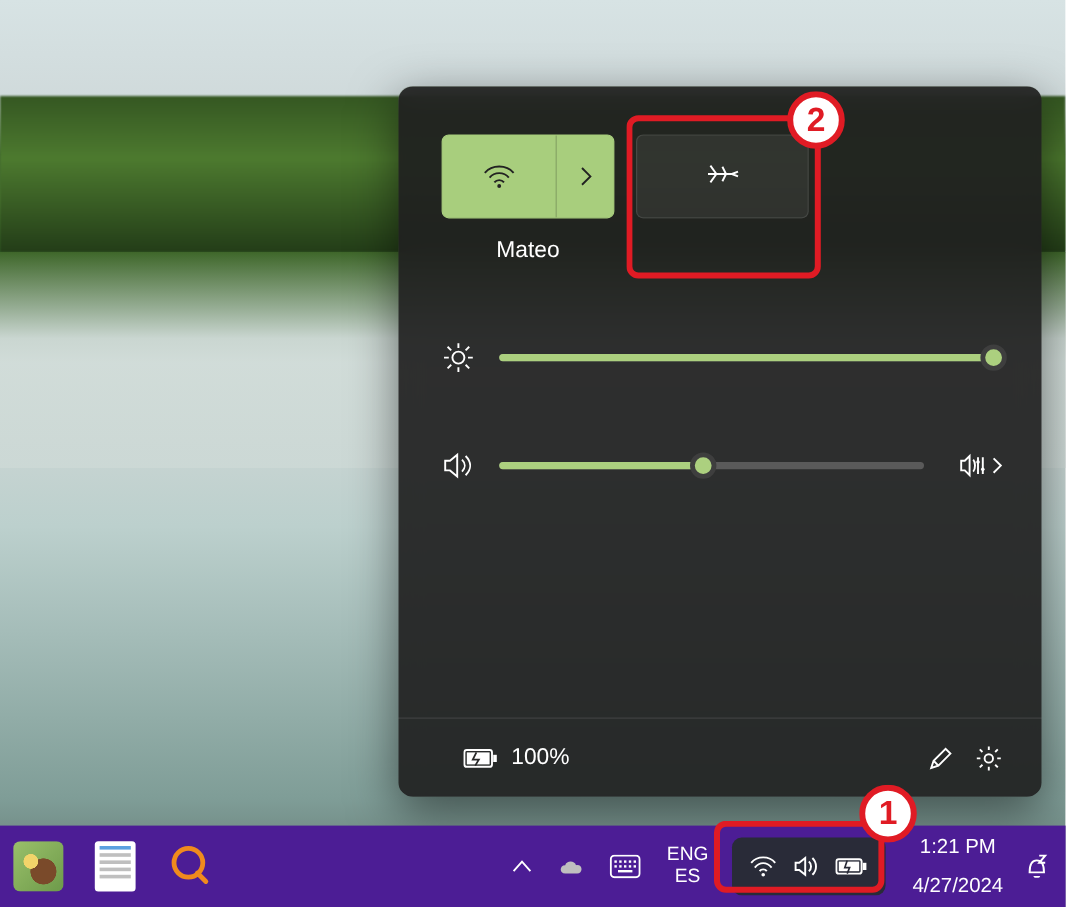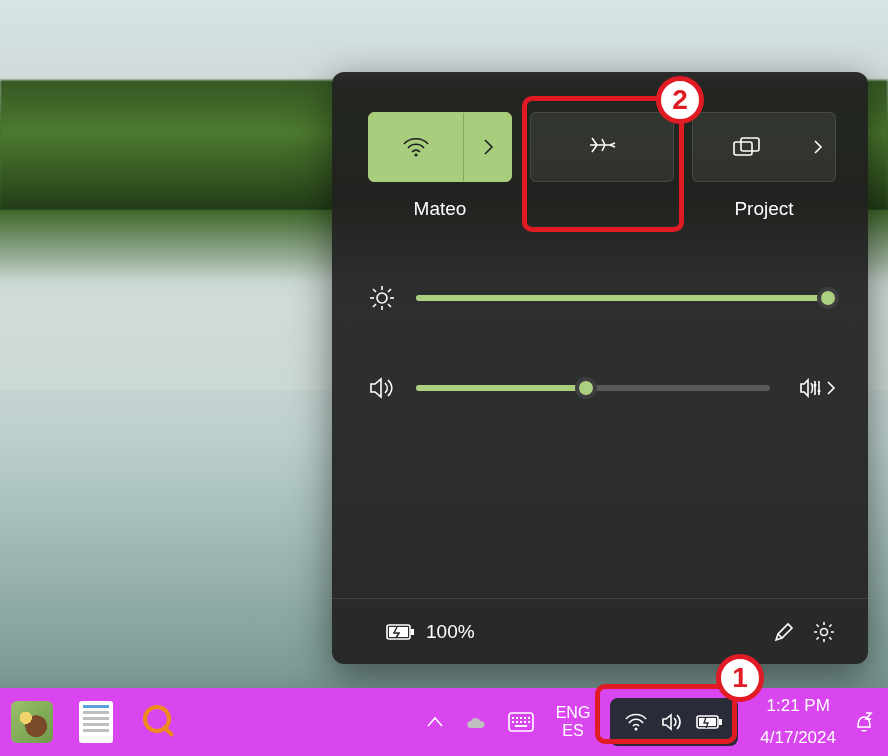--- a/index.html
+++ b/index.html
@@ -97,21 +97,21 @@
     margin-left:-36px; margin-right:-32px; padding-left:30px; padding-right:24px;
     font-size: 19px;
   }
   .qs-bottom .battery-status { display:flex; align-items:center; gap:10px;padding-left:24px; }
   .qs-bottom .spacer { flex:1; }
   .qs-bottom .tool { width:40px; height:40px; display:flex; align-items:center; justify-content:center; border-radius:6px; }
 
   
   .taskbar {
     position:absolute; left:0; right:0; bottom:0; height:68px;
-    background: #d946ef;
+    background: #4c1d95;
     display:flex; align-items:center;
     color:#fff;
   }
   .taskbar .left-apps { display:flex; align-items:center; gap:0; }
   .taskbar .app { width:64px; height:56px; display:flex; align-items:center; justify-content:center; }
   .taskbar .app.avatar { width:64px; }
   .taskbar .avatar-img {
     width:42px; height:42px; border-radius:6px;
     background: radial-gradient(circle at 35% 40%, #f2d46a 0 16%, transparent 17%),
                 radial-gradient(circle at 60% 60%, #7a4a2a 0 30%, transparent 31%),
@@ -181,36 +181,20 @@
           <svg width="30" height="24" viewBox="0 0 30 24">
               <path class="ic-w" d="M3 12 L23 12 M23 12 L28 10 M23 12 L28 14 M10 12 L5 5 M10 12 L5 19 M18 12 L15 6 M18 12 L15 18"></path>
             </svg>
         </span>
       </div>
     </div>
 
 
 
 
-    <div class="tile">
-      <div class="tile-btn split small-sub">
-        <div class="main">
-          <svg width="30" height="22" viewBox="0 0 30 22">
-              <rect x="2" y="6" width="18" height="13" rx="2" class="ic-w"></rect>
-              <rect x="9" y="2" width="18" height="13" rx="2" class="ic-w" fill="#2a2a2a"></rect>
-            </svg>
-        </div>
-        <div class="sub">
-          <svg width="10" height="16" viewBox="0 0 10 16">
-              <path class="ic-w" d="M2 2 L8 8 L2 14"></path>
-            </svg>
-        </div>
-      </div>
-      <div class="tile-label">Project</div>
-    </div>
 
   </div>
 
   <div class="sliders">
     <div class="slider-row">
       <span class="icon">
         <svg width="28" height="28" viewBox="0 0 28 28">
             <circle cx="14" cy="14" r="5" class="ic-w"></circle>
             <g class="ic-w">
               <line x1="14" y1="2" x2="14" y2="6"></line>
@@ -346,21 +330,21 @@
         <svg width="28" height="16" viewBox="0 0 28 16">
             <rect x="1" y="2" width="21" height="12" rx="2" class="ic-w"></rect>
             <rect x="3" y="4" width="17" height="8" fill="#fff"></rect>
             <rect x="23" y="5" width="3" height="6" fill="#fff"></rect>
             <path d="M10 3 L8 9 L12 9 L10 14" stroke="#292b38" stroke-width="1.4" fill="none"></path>
           </svg>
       </div>
     </div>
     <div class="tray-item datetime">
       <span>1:21 PM</span>
-      <span>4/17/2024</span>
+      <span>4/27/2024</span>
     </div>
     <div class="tray-item focus-icon">
       <svg width="24" height="24" viewBox="0 0 24 24">
           <path class="ic-w" d="M6 17 C6 10 8 7 12 7 C16 7 18 10 18 17 Z M10 20 C10 21 14 21 14 20"></path>
           <path class="ic-w" d="M14 3 L19 3 L14 9 L19 9"></path>
         </svg>
     </div>
   </div>
 </div>
 

